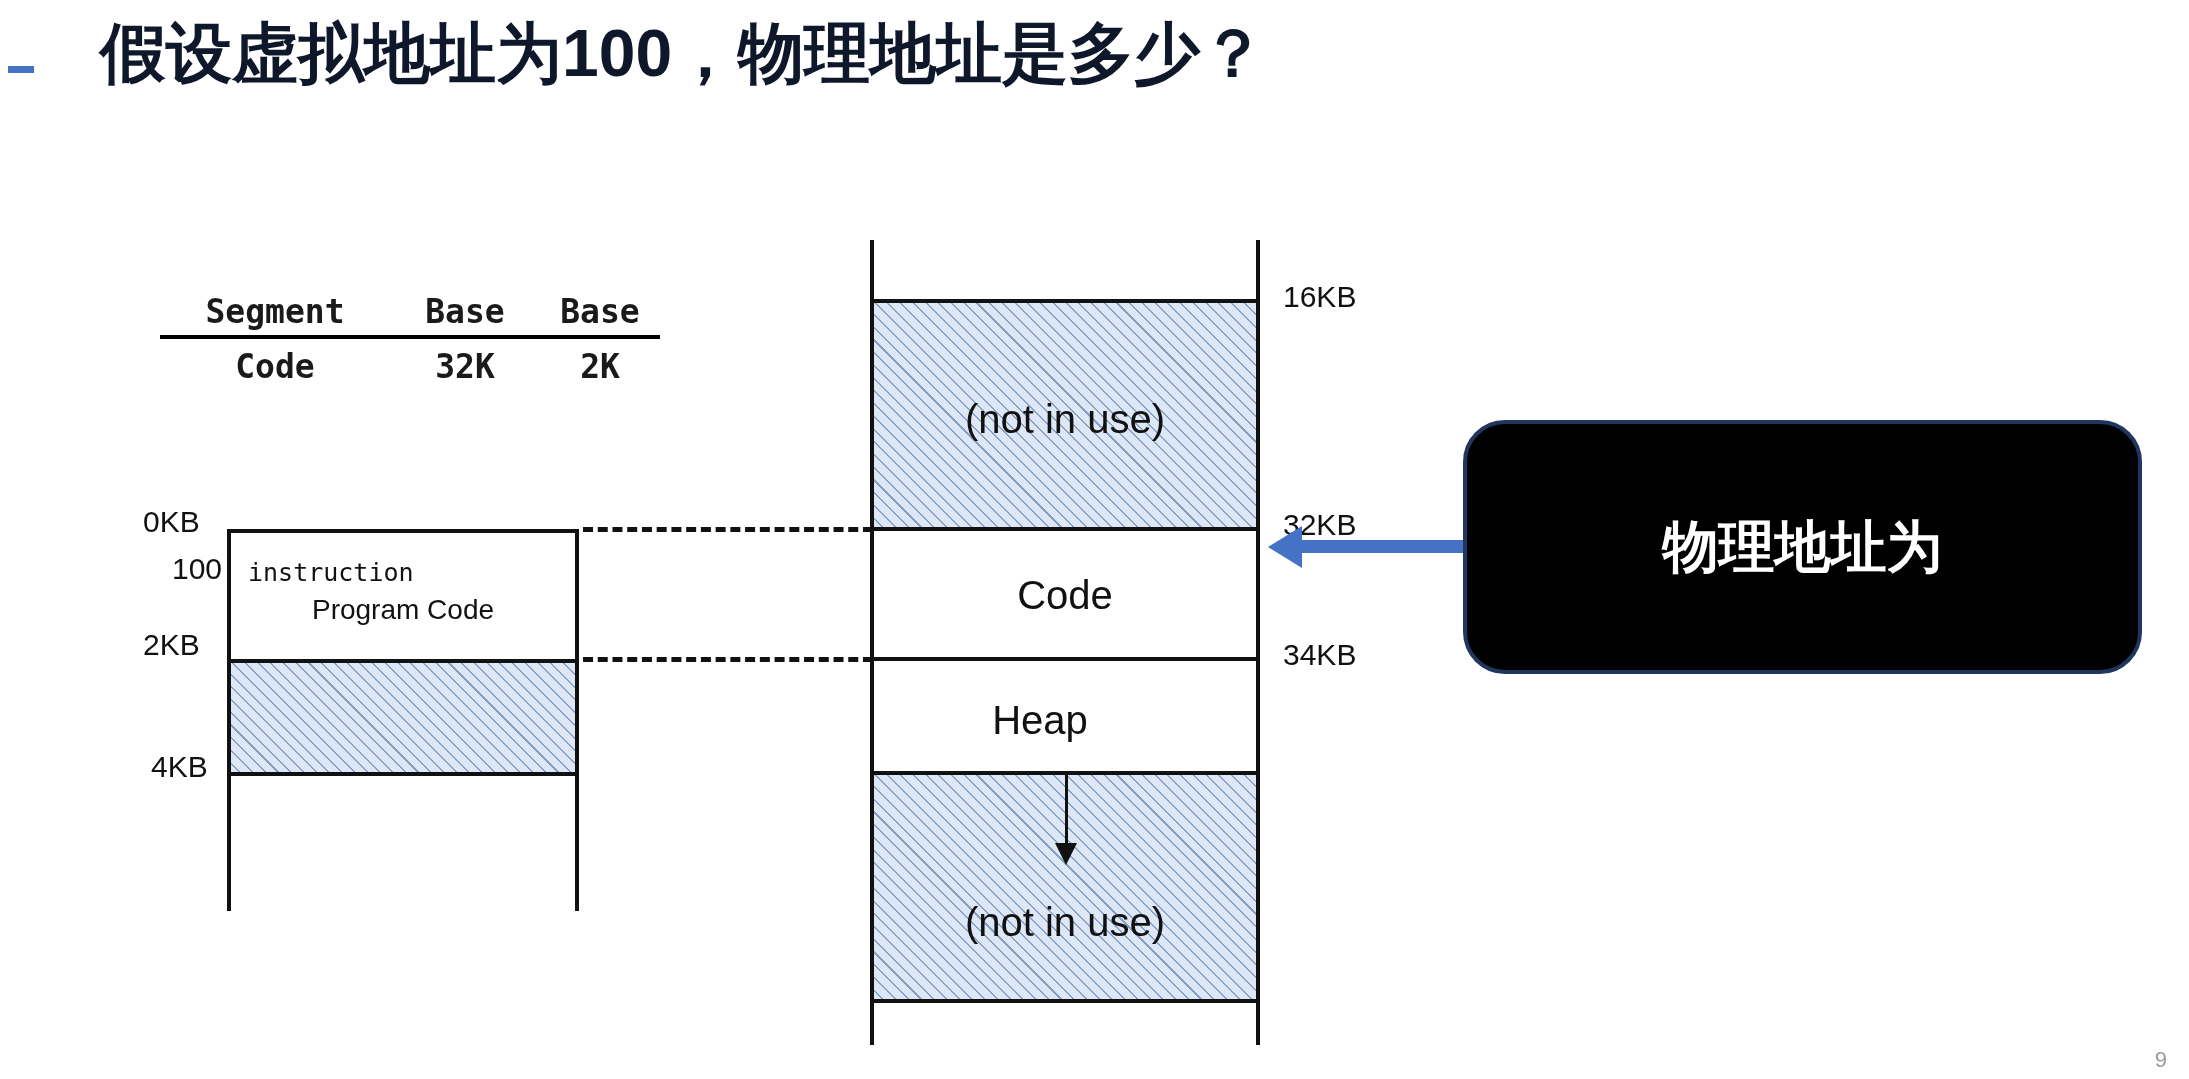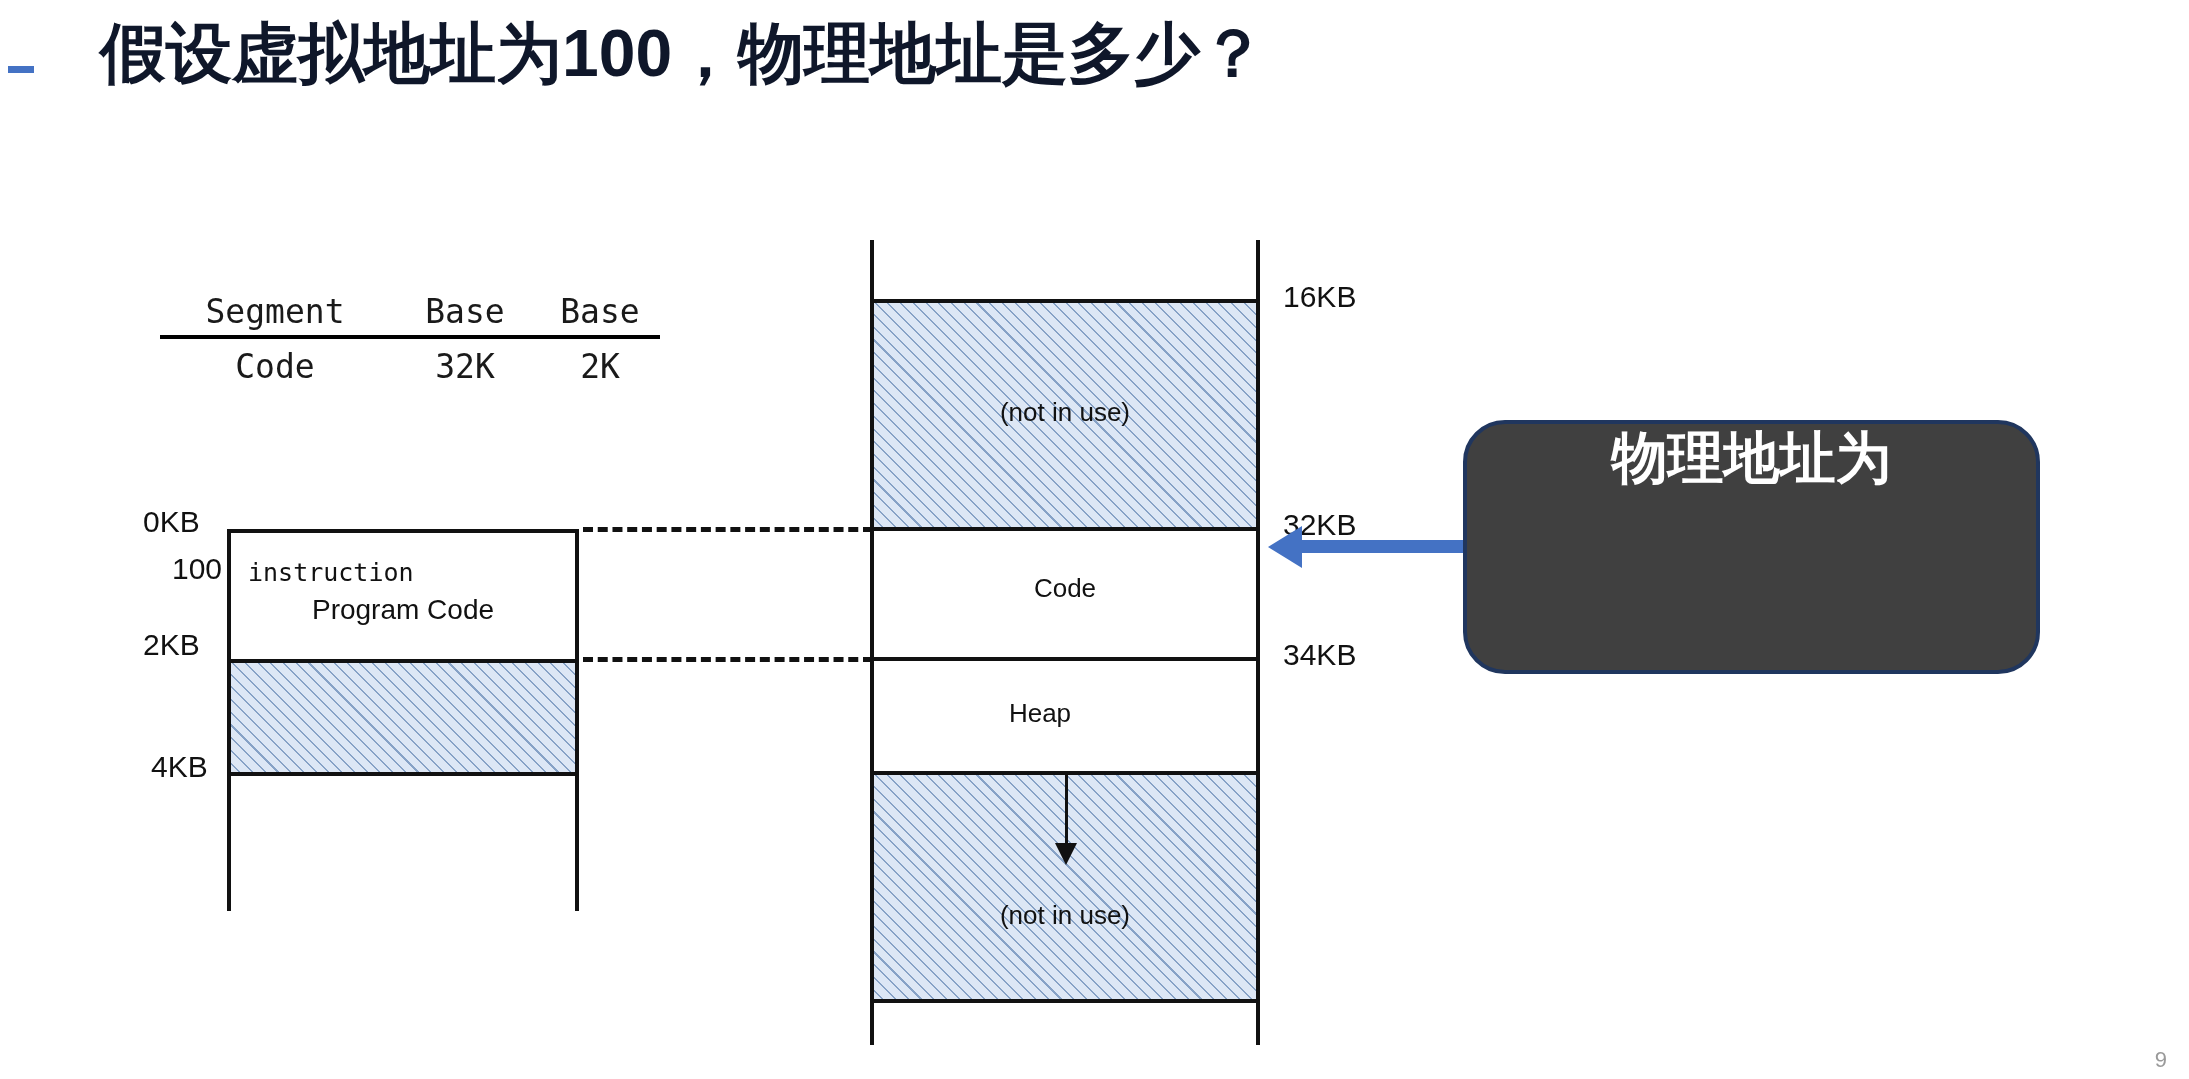--- a/index.html
+++ b/index.html
@@ -42,21 +42,21 @@
     left: 160px;
     top: 290px;
     font-family: "DejaVu Sans Mono", "Liberation Mono", monospace;
     font-size: 33px;
     color: #1a1a1a;
   }
   .seg-table table {
     border-collapse: collapse;
   }
   .seg-table th, .seg-table td {
-    font-weight: normal;
+    font-weight: bold;
     padding: 2px 0 4px 0;
     text-align: center;
     margin-top: 28px;
   }
   .seg-table th.c0, .seg-table td.c0 { width: 230px; }
   .seg-table th.c1, .seg-table td.c1 { width: 150px; }
   .seg-table th.c2, .seg-table td.c2 { width: 120px; }
   .seg-table thead th {
     border-bottom: 4px solid #000;
   }
@@ -88,21 +88,21 @@
   .addr-label {
     position: absolute;
     font-family: "Liberation Sans", sans-serif;
     font-size: 30px;
     color: #111;
     white-space: nowrap;
   }
   .box-label {
     position: absolute;
     font-family: "Liberation Sans", sans-serif;
-    font-size: 26px;
+    font-size: 40px;
     color: #111;
     white-space: nowrap;
     text-align: center;
   }
   .mono-label {
     position: absolute;
     font-family: "DejaVu Sans Mono", "Liberation Mono", monospace;
     font-size: 25px;
     color: #111;
     white-space: nowrap;
@@ -127,29 +127,30 @@
     border-left: 11px solid transparent;
     border-right: 11px solid transparent;
     border-top: 22px solid #111;
   }
 
   
   .callout {
     position: absolute;
     left: 1463px;
     top: 420px;
-    width: 577px;
+    width: 679px;
     height: 254px;
-    background: #404040;
+    background: #000000;
     border: 4px solid #20365E;
     border-radius: 42px;
     box-sizing: border-box;
     display: flex;
     flex-direction: column;
     align-items: center;
+    justify-content: center;
   }
   .callout-line {
     color: #ffffff;
     font-family: "Liberation Sans", sans-serif;
     font-weight: bold;
     font-size: 56px;
     line-height: 1.22;
     white-space: nowrap;
   }
   .callout-arrow-stem {

